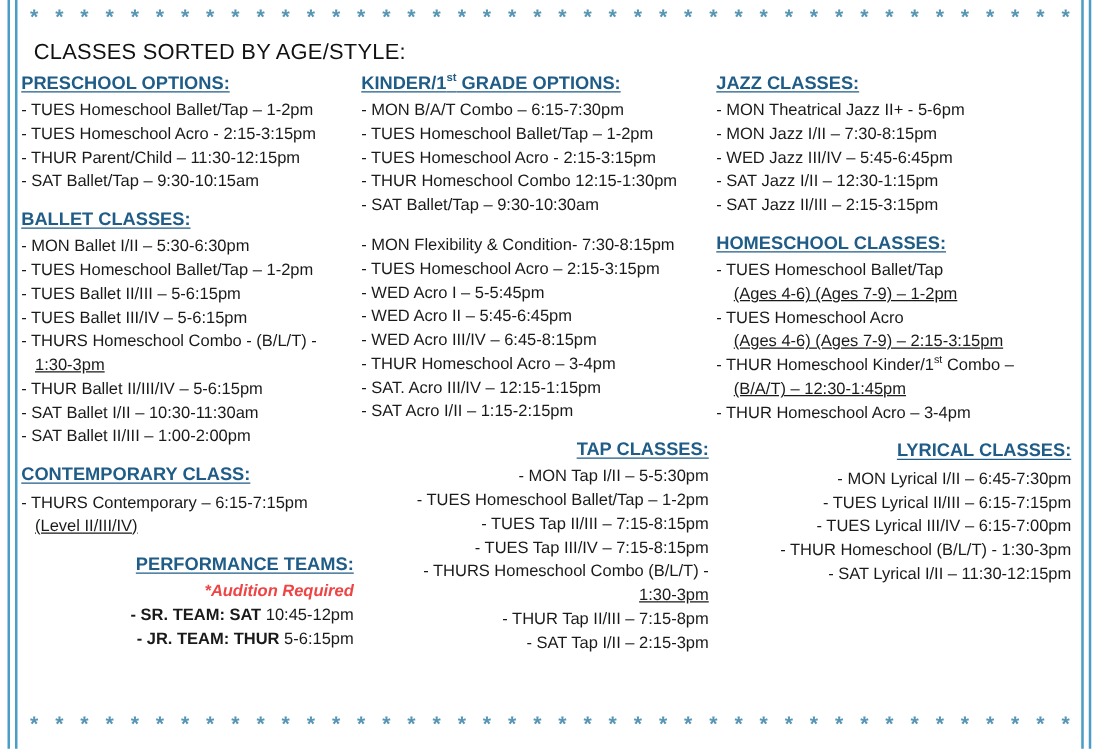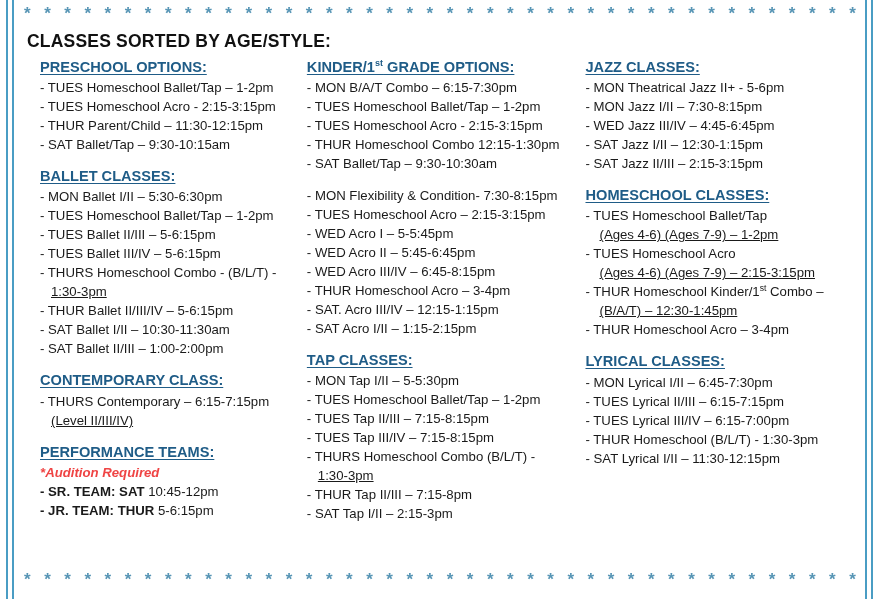--- a/index.html
+++ b/index.html
@@ -60,40 +60,40 @@
   }
   .aster-band.top { top: 2px; }
   .aster-band.bottom { top: 568px; }
   .aster-band span { line-height: 1; }
 
   .title {
     position: absolute;
     left: 27px;
     top: 31px;
     font-size: 17.5px;
-    font-weight: 700;
+    font-weight: 400;
     letter-spacing: 0.2px;
     color: #111111;
   }
 
   .columns {
     position: absolute;
-    left: 40px;
+    left: 17px;
     right: 16px;
     top: 58px;
     display: flex;
     gap: 0;
   }
   .col { box-sizing: border-box; }
   .col.c1 { width: 272px; padding-right: 6px; }
   .col.c2 { width: 284px; padding-right: 6px; }
   .col.c3 { width: 284px; }
 
   .section { margin-bottom: 13px; }
-  .section:last-child { margin-bottom: 16px; }
+  .section:last-child { margin-bottom: 16px; text-align: right; }
 
   .sec-head {
     color: #1f5c87;
     font-weight: 700;
     font-size: 14.6px;
     text-decoration: underline;
     text-underline-offset: 2px;
     margin-bottom: 2px;
     white-space: nowrap;
     line-height: 1.25;
@@ -283,21 +283,21 @@
             <li>- SAT Tap I/II – 2:15-3pm</li>
           </ul>
         </div>
       </div>
       <div class="col c3">
         <div class="section">
           <div class="sec-head">JAZZ CLASSES:</div>
           <ul class="items">
             <li>- MON Theatrical Jazz II+ - 5-6pm</li>
             <li>- MON Jazz I/II – 7:30-8:15pm</li>
-            <li>- WED Jazz III/IV – 4:45-6:45pm</li>
+            <li>- WED Jazz III/IV – 5:45-6:45pm</li>
             <li>- SAT Jazz I/II – 12:30-1:15pm</li>
             <li>- SAT Jazz II/III – 2:15-3:15pm</li>
           </ul>
         </div>
         <div class="section">
           <div class="sec-head">HOMESCHOOL CLASSES:</div>
           <ul class="items">
             <li>- TUES Homeschool Ballet/Tap</li>
             <li class="cont">(Ages 4-6) (Ages 7-9) – 1-2pm</li>
             <li>- TUES Homeschool Acro</li>

